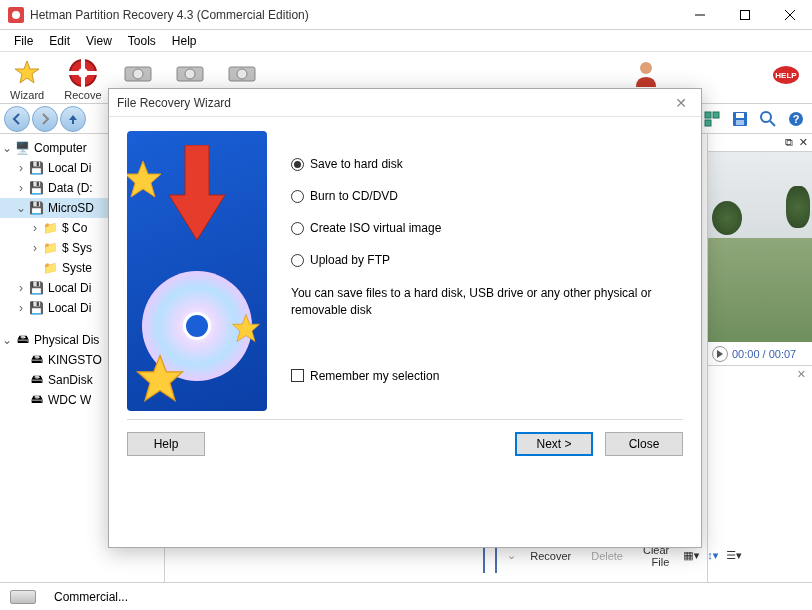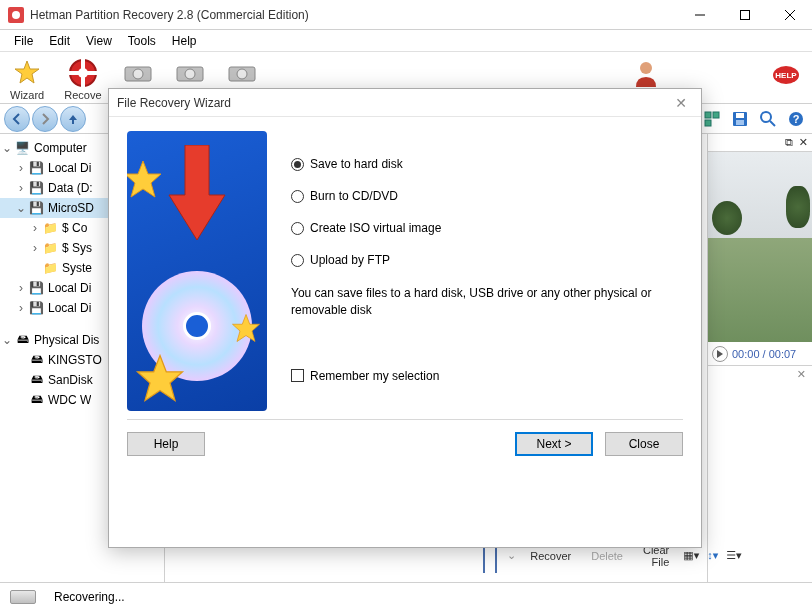--- a/index.html
+++ b/index.html
@@ -103,21 +103,21 @@
 .modal-foot .mbtn + .mbtn { margin-left:12px; }
 </style>
 </head>
 <body>
 
 <div class="titlebar">
   <svg class="app-icon" viewBox="0 0 16 16">
       <rect width="16" height="16" fill="#d44" rx="2"></rect>
       <circle cx="8" cy="8" r="4" fill="#fff"></circle>
     </svg>
-  <span class="title">Hetman Partition Recovery 2.8 (Commercial Edition)</span>
+  <span class="title">Hetman Partition Recovery 4.3 (Commercial Edition)</span>
   <div class="winbtns">
     <div class="winbtn">
         <svg viewBox="0 0 10 10">
           <line x1="0" y1="5" x2="10" y2="5" stroke="#000"></line>
         </svg>
       </div>
     <div class="winbtn">
         <svg viewBox="0 0 10 10">
           <rect x="0.5" y="0.5" width="9" height="9" fill="none" stroke="#000"></rect>
         </svg>
@@ -359,21 +359,21 @@
           </svg>
         </div>
       <span>00:00 / 00:07</span>
     </div>
     <div style="text-align:right;padding:2px 6px;font-size:11px;color:#888">✕</div>
   </div>
 </div>
 
 <div class="statusbar">
   <div class="sdisk"></div>
-  <span>Recovering...</span>
+  <span>Commercial...</span>
 </div>
 
 <div class="modal-back">
   <div class="modal-title">
     <span class="mt">File Recovery Wizard</span>
     <span class="modal-close">✕</span>
   </div>
   <div class="modal-body">
     <div class="wizimg">
       <div class="disc"></div>

